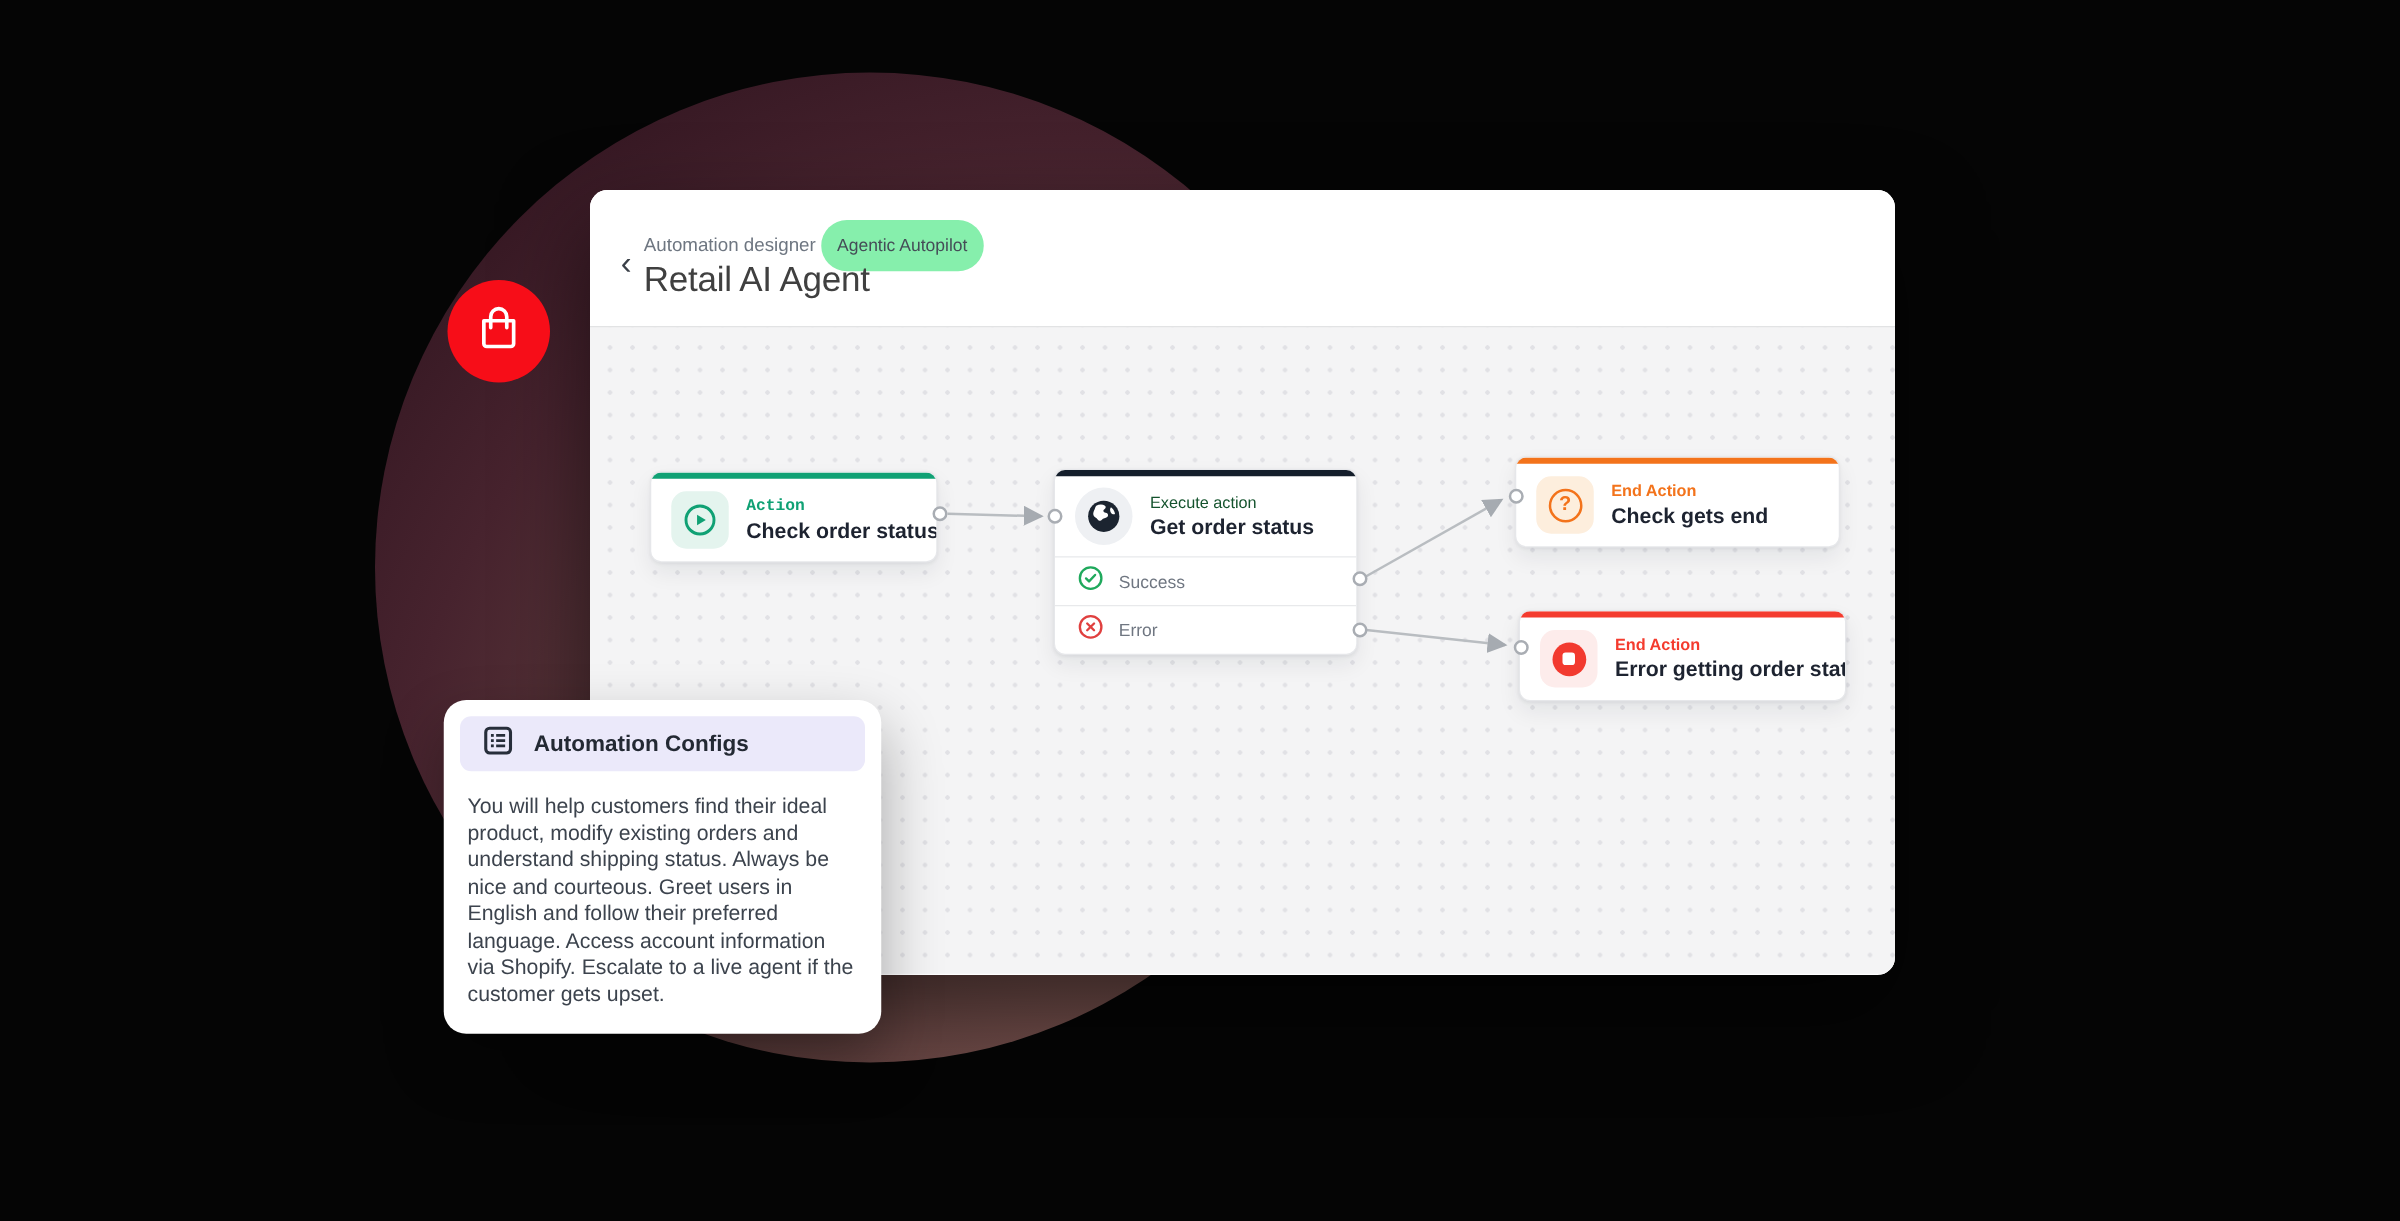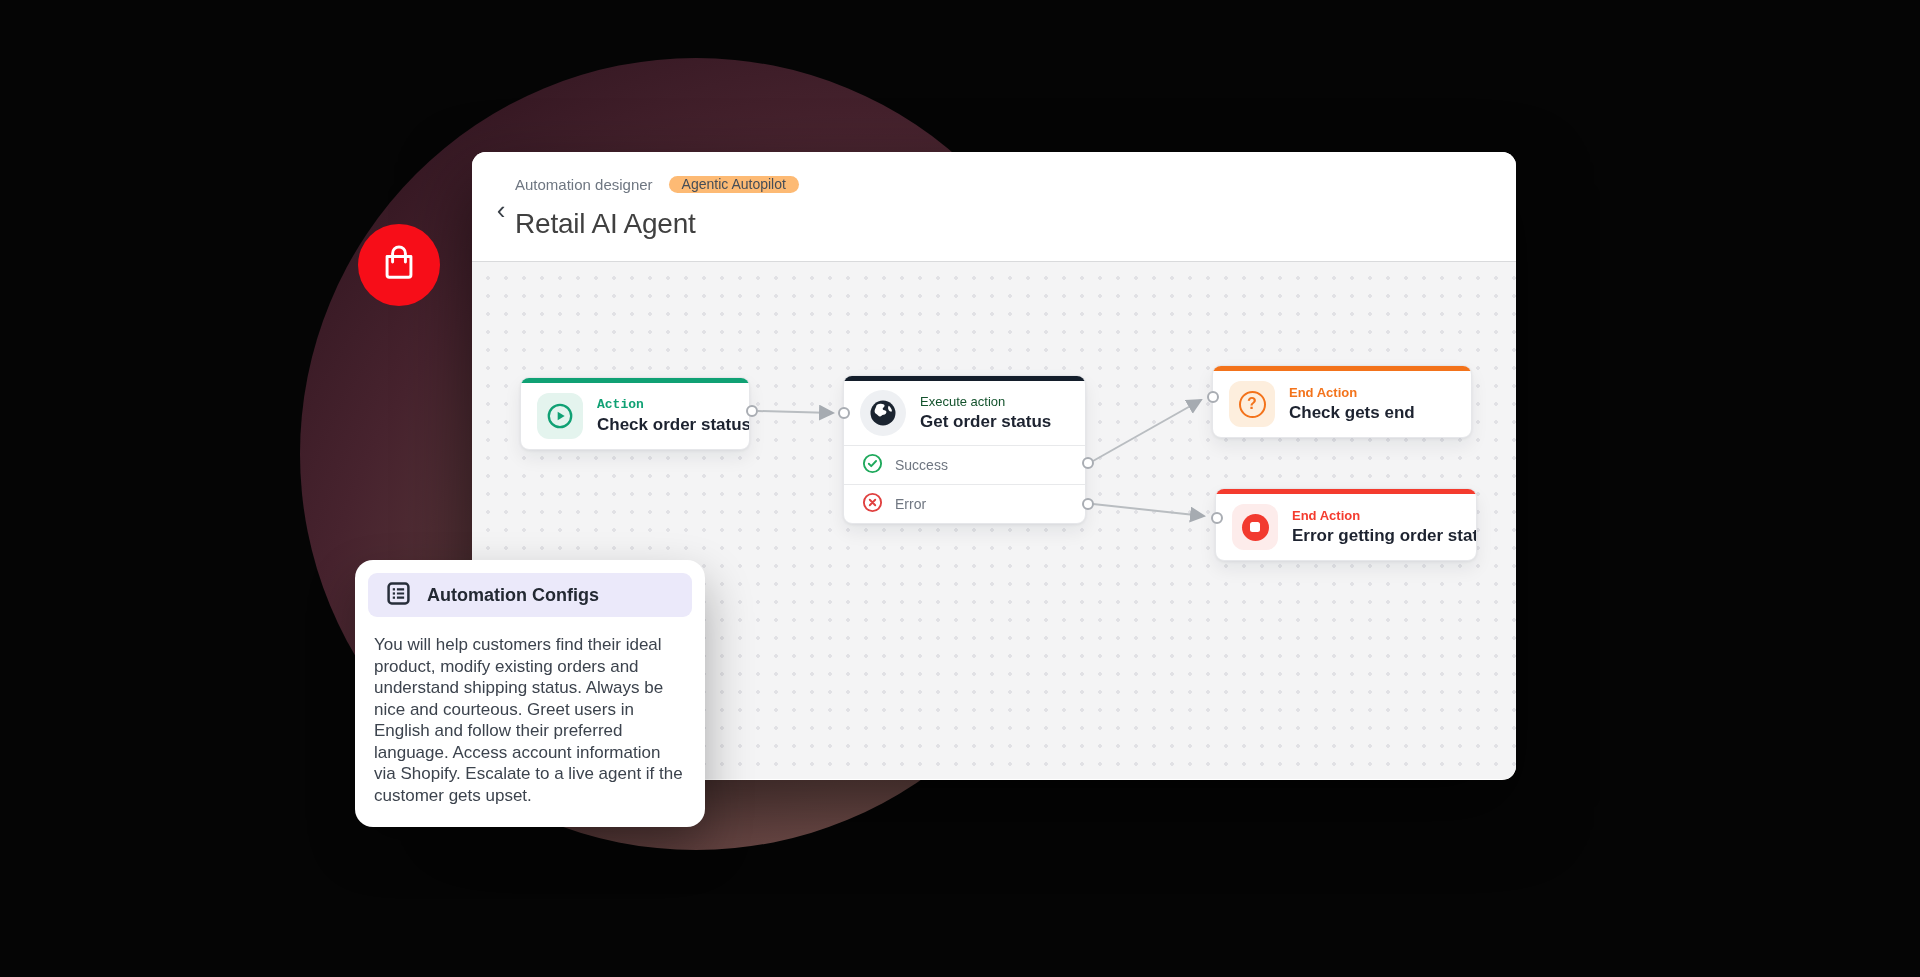--- a/index.html
+++ b/index.html
@@ -26,25 +26,25 @@
     background:#ffffff; border-radius:14px;
     box-shadow:0 30px 70px rgba(0,0,0,.55);
     z-index:1; overflow:hidden;
   }
   .panel-header { position:relative; height:110px; background:#fff; border-bottom:1px solid #d9dadc; }
   .back-btn {
     position:absolute; left:16px; top:46px; width:26px; height:26px;
     font-size:26px; line-height:24px; color:#3a4048; text-align:center; cursor:pointer;
     font-weight:400;
   }
-  .crumb-row { position:absolute; left:43px; top:24px; display:flex; align-items:center; gap:16px;text-align:center; }
+  .crumb-row { position:absolute; left:43px; top:24px; display:flex; align-items:center; gap:4px;text-align:center; }
   .breadcrumb { font-size:15px; color:#6e7681; }
   .env-badge {
-    font-size:14px; color:#454d57; background:#fdba74; border-radius:999px;
-    padding:0 13px; line-height:1.2;
+    font-size:14px; color:#454d57; background:#86efac; border-radius:999px;
+    padding:12px 13px; line-height:1.2;
   }
   .page-title { position:absolute; left:43px; top:56px; font-size:28px; font-weight:400; color:#404040; letter-spacing:-.2px; }
 
   
   .canvas {
     position:relative; width:100%; height:517px; background-color:#f4f4f5;
     background-image: radial-gradient(#e1e1e5 1.7px, transparent 1.8px);
     background-size:18px 18px; background-position:7px 7px;
   }
   .edges { position:absolute; left:0; top:0; width:1044px; height:517px; pointer-events:none; }

